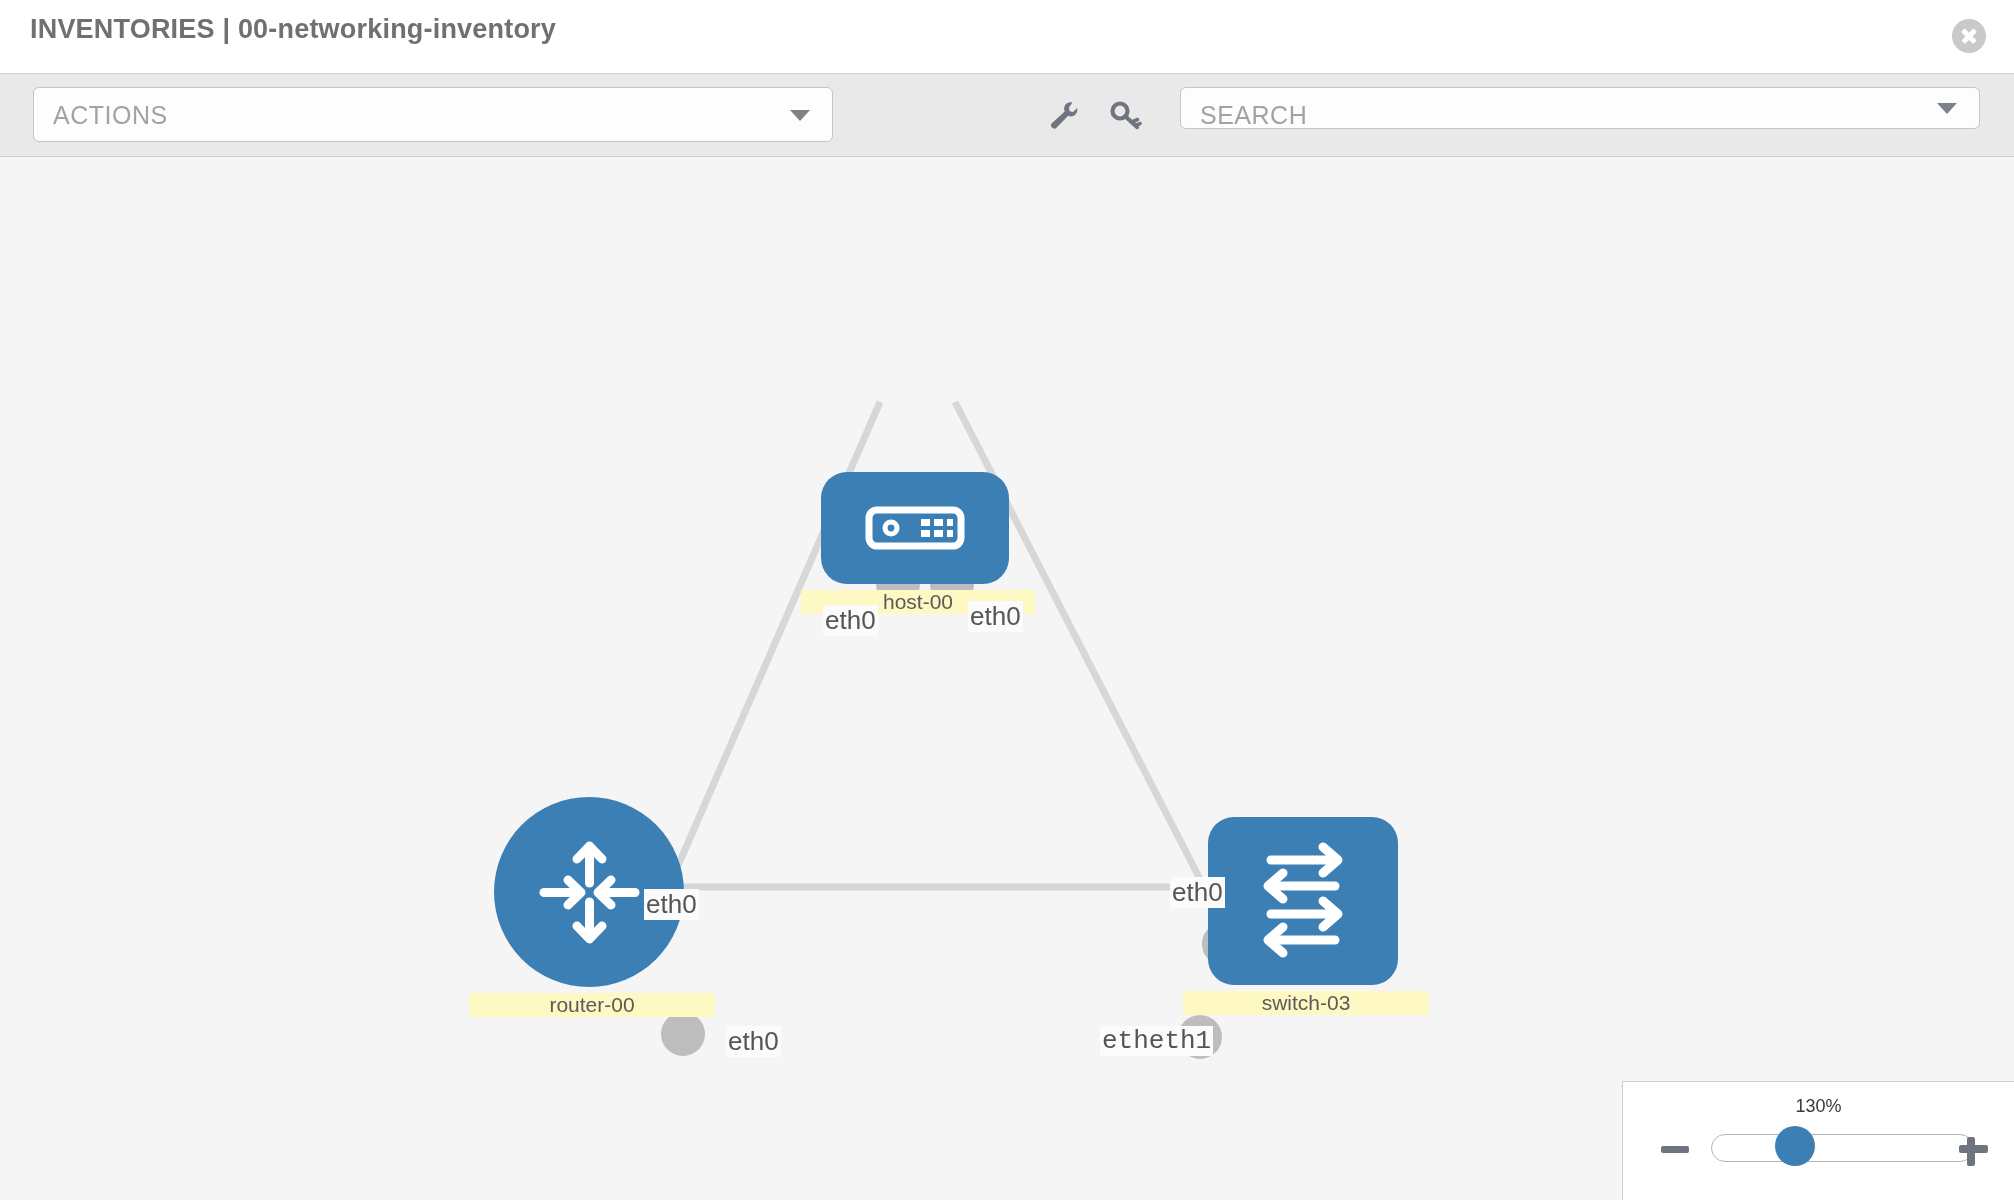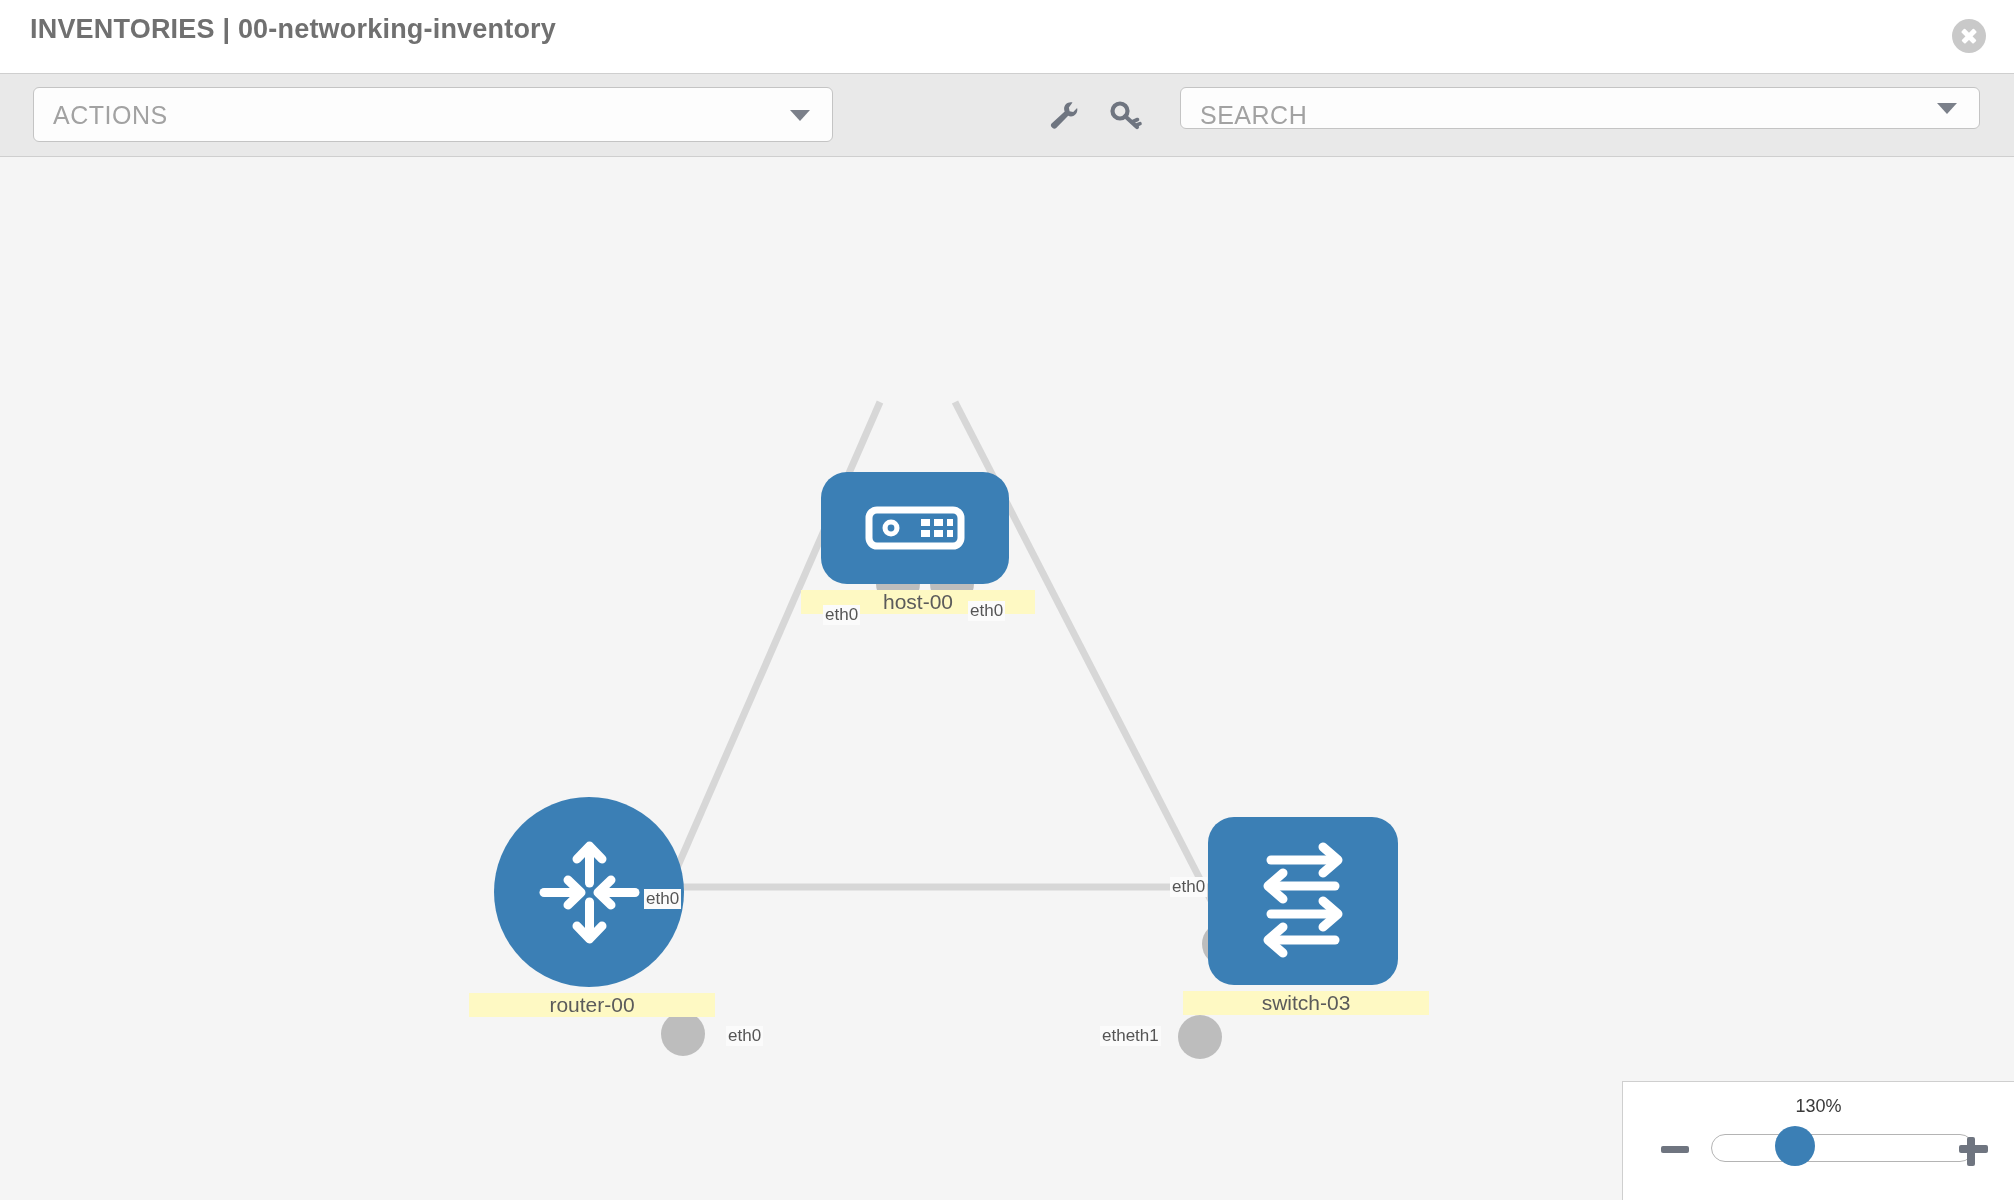--- a/index.html
+++ b/index.html
@@ -190,21 +190,21 @@
     width: 44px;
     height: 44px;
     border-radius: 50%;
     background: #bdbdbd;
     z-index: 3;
   }
 
   
   .edge-label {
     position: absolute;
-    font-size: 17px;
+    font-size: 26px;
     color: #555555;
     background: #fbfbfb;
     padding: 0 2px;
     white-space: nowrap;
     z-index: 6;
   }
 
   
   .zoom-panel {
     position: absolute;
@@ -387,21 +387,21 @@
       </svg>
     </div>
     <div class="node-label" style="left:-25px; top:174px; width:240px;">switch-03</div>
   </div>
 
   <div class="edge-label" style="left:823px; top:448px;">eth0</div>
   <div class="edge-label" style="left:968px; top:444px;">eth0</div>
   <div class="edge-label" style="left:644px; top:732px;">eth0</div>
   <div class="edge-label" style="left:1170px; top:720px;">eth0</div>
   <div class="edge-label" style="left:726px; top:869px;">eth0</div>
-  <div class="edge-label" style="left:1100px; top:869px;">etheth1</div>
+  <div class="edge-label" style="left:1100px; top:869px;font-family:Liberation Mono, monospace;">etheth1</div>
 
 </div>
 
 <div class="zoom-panel">
   <div class="zoom-value">130%</div>
   <div class="zoom-minus"></div>
   <div class="zoom-track"></div>
   <div class="zoom-thumb"></div>
   <div class="zoom-plus"></div>
 </div>

